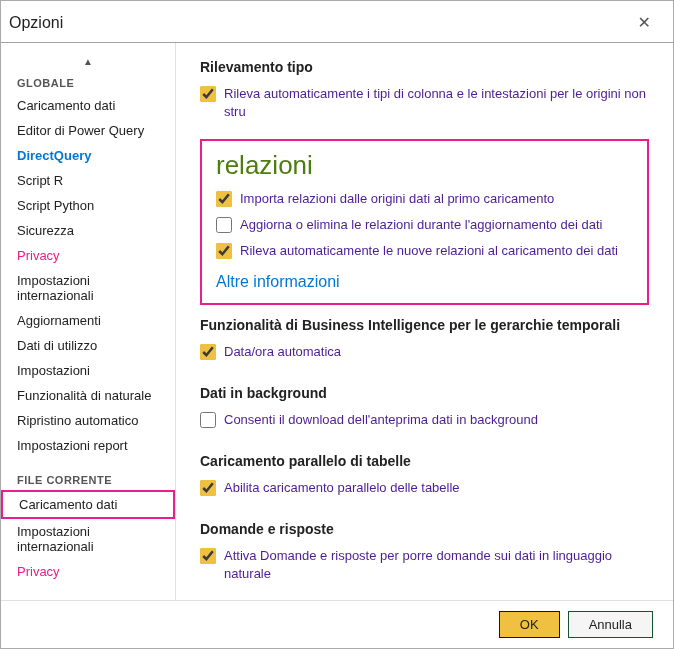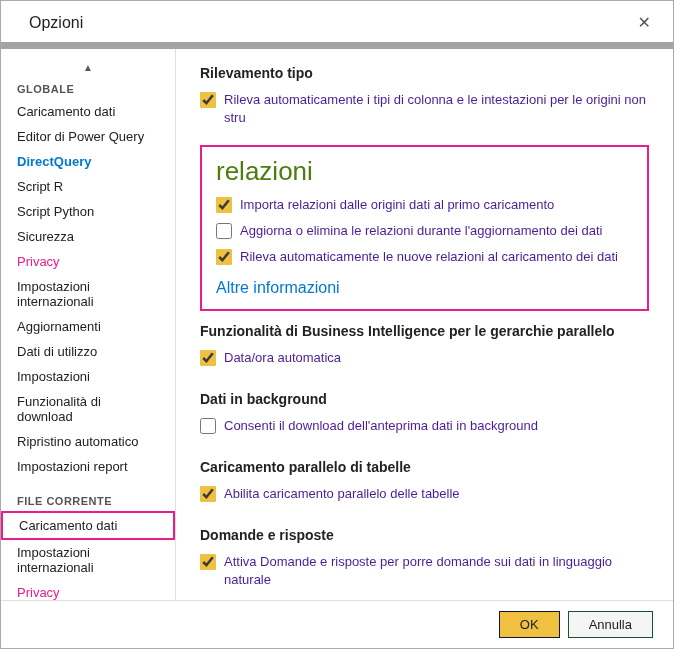--- a/index.html
+++ b/index.html
@@ -19,22 +19,22 @@
       border: 1px solid #aaa;
       box-shadow: 2px 2px 10px rgba(0,0,0,0.3);
       display: flex;
       flex-direction: column;
       position: relative;
     }
     .title-bar {
       display: flex;
       align-items: center;
       justify-content: space-between;
-      padding: 10px 16px 8px 28px;
-      border-bottom: 7px solid #a3a3a3;
+      padding: 10px 16px 8px 8px;
+      border-bottom: 1px solid #a3a3a3;
     }
     .title-bar-title {
       font-size: 16px;
       font-weight: 400;
       color: #222;
     }
     .close-btn {
       background: none;
       border: none;
       cursor: pointer;
@@ -229,21 +229,21 @@
       <div class="sidebar-item">
         <span>Aggiornamenti</span>
       </div>
       <div class="sidebar-item">
         <span>Dati di utilizzo</span>
       </div>
       <div class="sidebar-item">
         <span>Impostazioni</span>
       </div>
       <div class="sidebar-item">
-        <span>Funzionalità di download</span>
+        <span>Funzionalità di naturale</span>
       </div>
       <div class="sidebar-item">
         <span>Ripristino automatico</span>
       </div>
       <div class="sidebar-item">
         <span>Impostazioni report</span>
       </div>
 
       <div style="height:10px;"></div>
       <div class="sidebar-section-label">FILE CORRENTE</div>
@@ -295,21 +295,21 @@
         <div class="checkbox-row">
           <div class="checkbox-wrap">
             <input type="checkbox" checked="" style="">
           </div>
           <label>Rileva automaticamente le nuove relazioni al caricamento dei dati</label>
         </div>
 
         <a class="altre-info" href="#">Altre informazioni</a>
       </div>
 
-      <div class="section-title">Funzionalità di Business Intelligence per le gerarchie parallelo</div>
+      <div class="section-title">Funzionalità di Business Intelligence per le gerarchie temporali</div>
       <div class="checkbox-row">
         <div class="checkbox-wrap">
           <input type="checkbox" checked="" style="">
         </div>
         <label>Data/ora automatica</label>
       </div>
 
       <div class="divider"></div>
 
       <div class="section-title">Dati in background</div>

